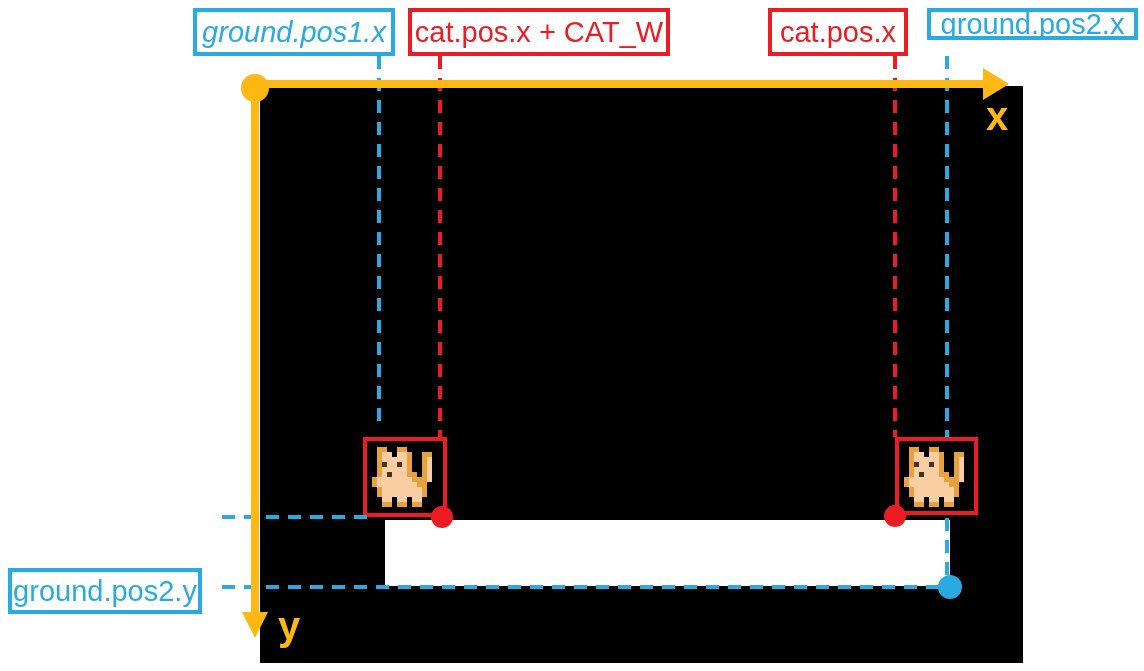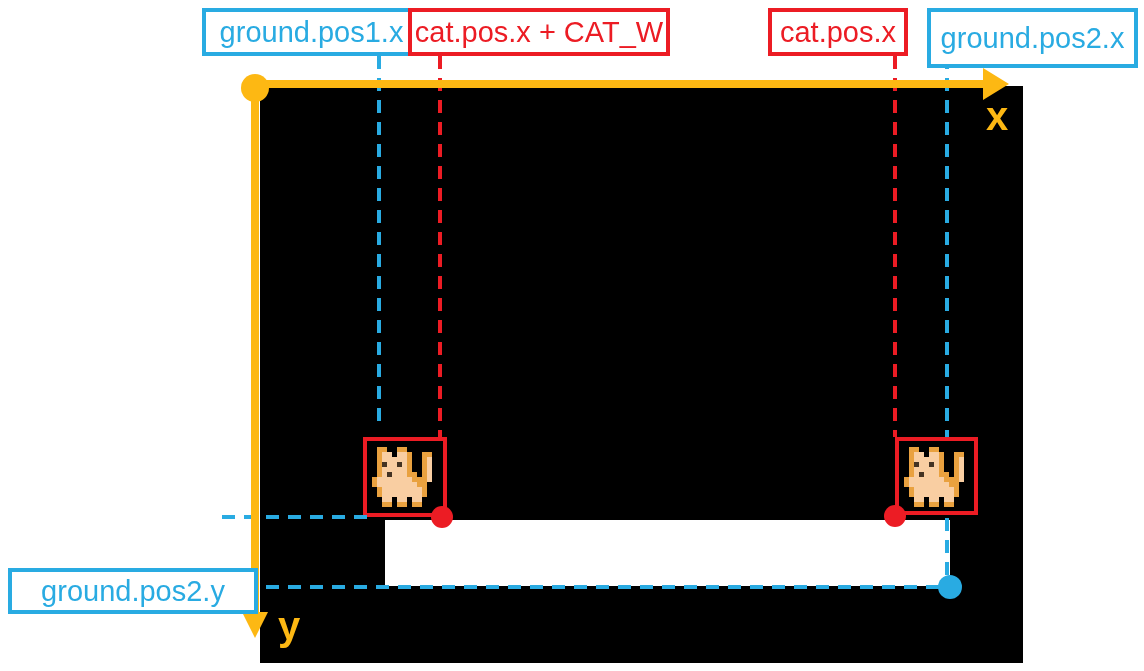--- a/index.html
+++ b/index.html
@@ -55,26 +55,26 @@
   #y-label { left:278px; top:606px; }
 
   
   .label-box {
     background:var(--white); box-sizing:border-box; z-index:8;
     display:flex; align-items:center; justify-content:center;
     font-size:29px; line-height:1;
   }
   .label-box.cyan { border:4px solid var(--cyan); color:var(--cyan); }
   .label-box.red  { border:4px solid var(--red);  color:var(--red); }
-  #box-g1x  { left:202px; top:8px;   width:219px; height:48px; }
+  #box-g1x  { left:193px; top:8px;   width:202px; height:48px;font-style:italic; }
   #box-catw { left:408px; top:8px;   width:262px; height:48px; }
   #box-catx { left:768px; top:8px;   width:140px; height:48px; }
-  #box-g2x  { left:927px; top:8px;   width:211px; height:60px; }
+  #box-g2x  { left:927px; top:8px;   width:211px; height:32px; }
   #box-g1y  { left:8px;   top:500px; width:214px; height:46px; }
-  #box-g2y  { left:8px;   top:568px; width:250px; height:46px; }
+  #box-g2y  { left:8px;   top:568px; width:194px; height:46px; }
 </style>
 </head>
 <body>
 
 <div class="stage">
 
   <div class="abs game-area"></div>
   <div class="abs ground"></div>
 
   <div class="abs dash-v cyan" id="dash-g1x"></div>

